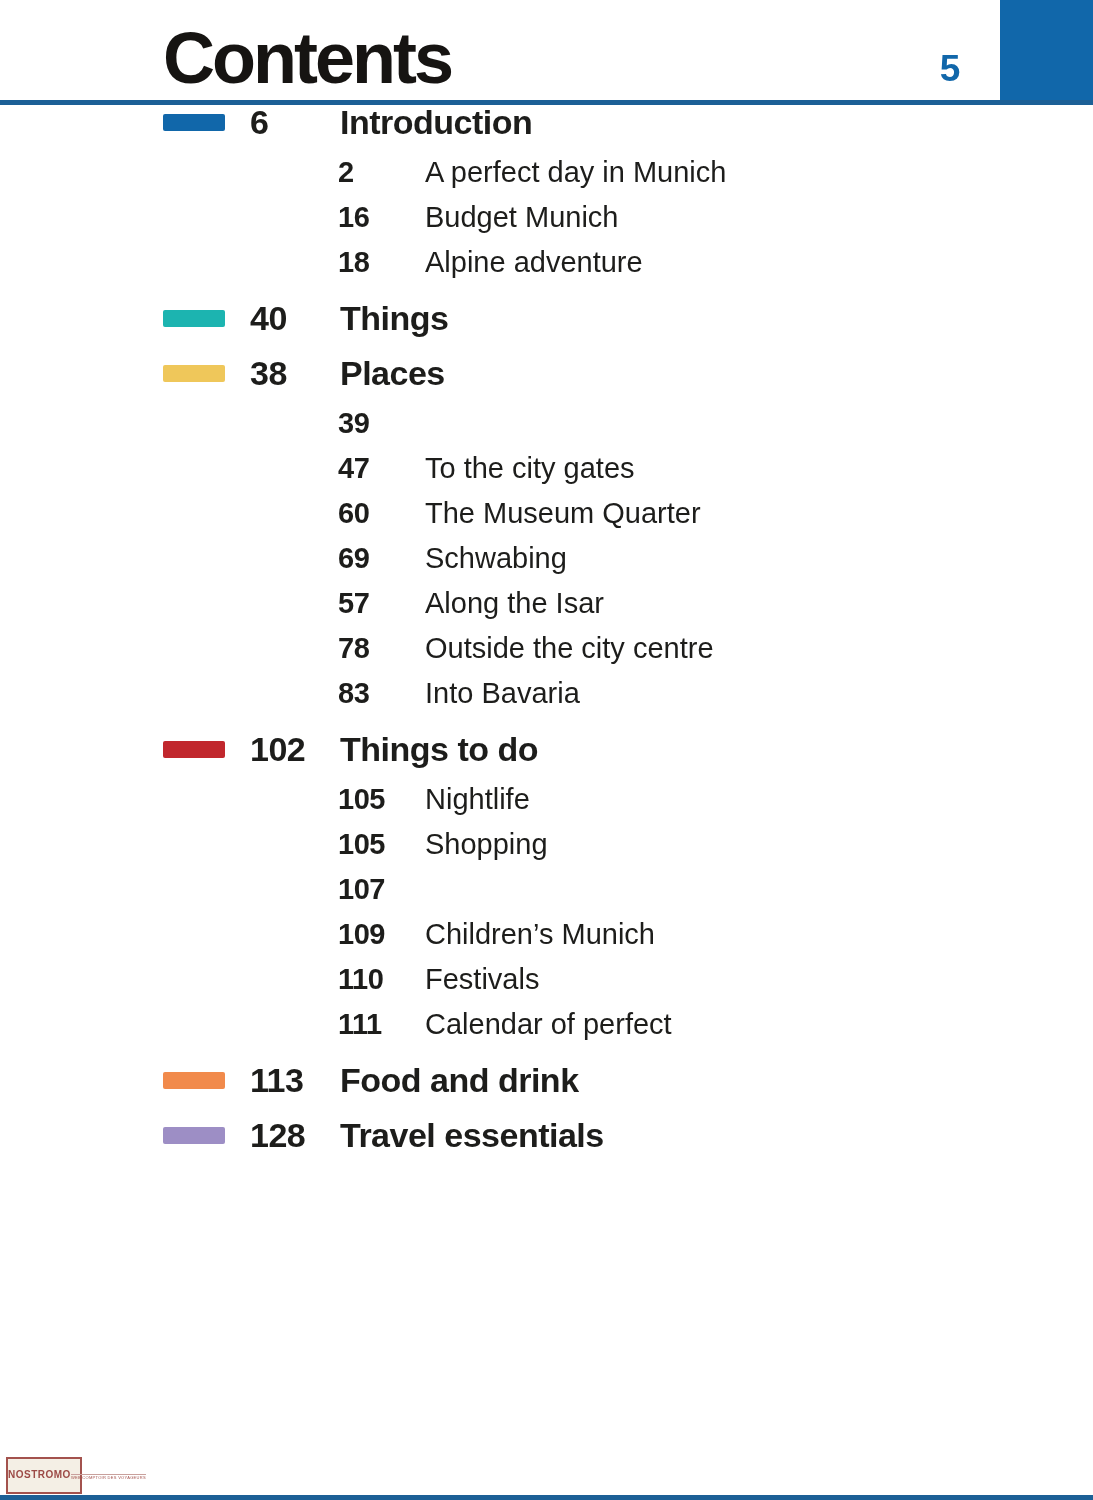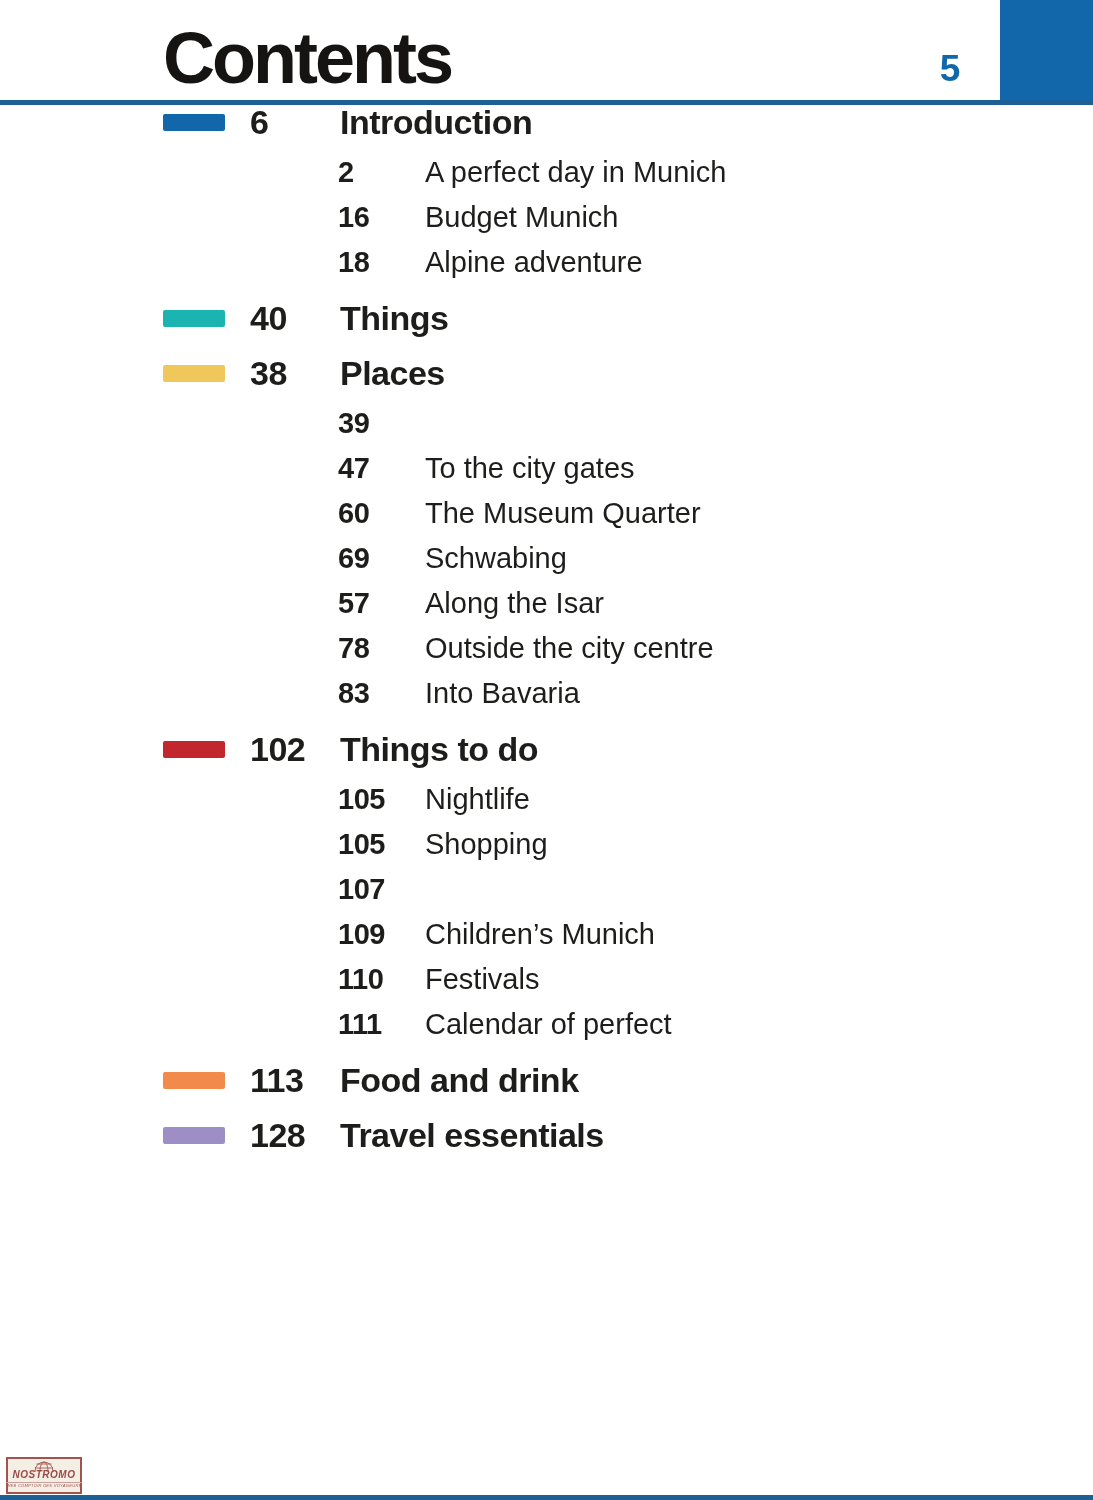--- a/index.html
+++ b/index.html
@@ -58,24 +58,23 @@
   .footer-rule {
     position:absolute; bottom:0; left:0;
     width:100%; height:5px;
     background:#1c6096;
   }
   .stamp {
     position:absolute; left:6px; top:1457px;
     width:72px; height:33px;
     background:#f4efe5;
     border:2px solid #a3524d;
-    display:flex; flex-direction:column;
+    display:flex; 
     align-items:center; justify-content:flex-start;
     z-index:2;
-    font-style:italic;
   }
   .stamp .globe { margin-top:1px; height:12px; }
   .stamp .stamp-name {
     margin-top:-2px;
     font-size:10px; font-weight:700;
     letter-spacing:0.5px;
     color:#9c4a46; line-height:1;
   }
   .stamp .stamp-tagline {
     margin-top:2px; padding-top:1px;

